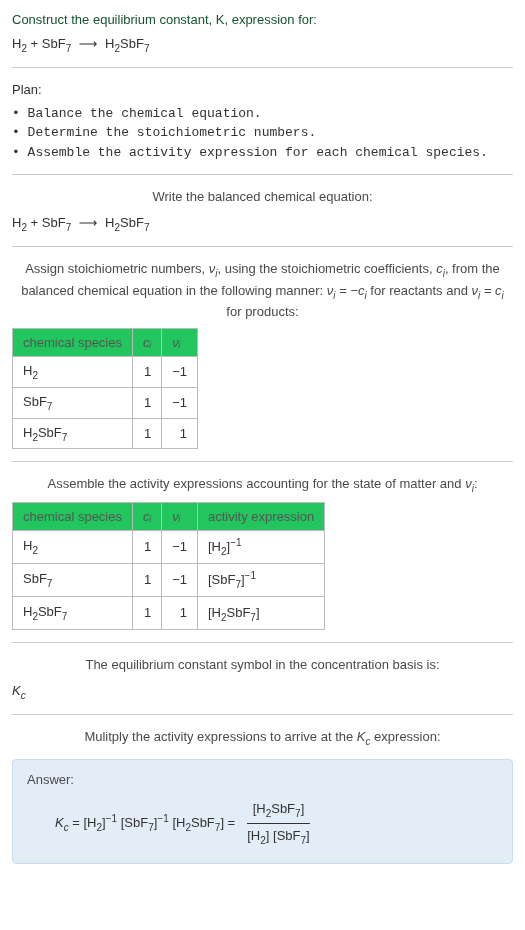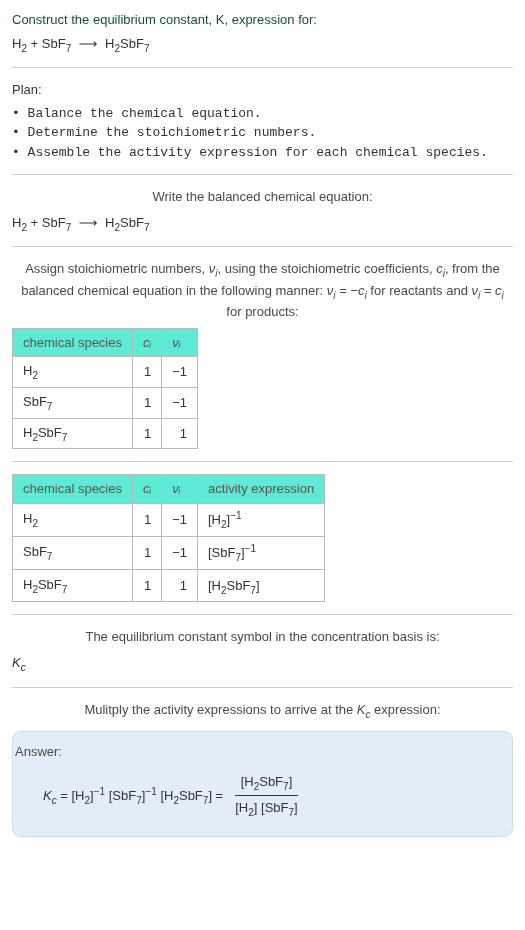--- a/index.html
+++ b/index.html
@@ -13,30 +13,30 @@
     }
     .intro-text { color: #14532d; }
     .equation { margin: 4px 0 10px 0; }
     hr.sep { border: none; border-top: 1px solid #ccc; margin: 12px 0; }
     .plan-title { margin-bottom: 4px; }
     .plan-list { list-style: none; margin-left: 0; font-family: Liberation Mono, monospace; }
     .plan-list li::before { content: "• "; }
     .section-title { margin-bottom: 6px; color: #4a4a4a; text-align: center; }
     table { border-collapse: collapse; margin: 6px 0; }
     th, td { border: 1px solid #bbb; padding: 4px 10px; text-align: left; font-weight: normal; }
-    th { background: #5eead4; color: #555; }
+    th { background: #22c55e; color: #555; }
     td.num { text-align: right; }
     .sub { vertical-align: sub; font-size: 10px; }
     .sup { vertical-align: super; font-size: 10px; }
     .italic { font-style: italic; }
     .answer-box {
       background: #e3edf8;
       border: 1px solid #c9dcf0;
-      border-radius: 9px;
-      padding: 10px 14px 16px 2px;
+      border-radius: 4px;
+      padding: 10px 14px 16px 14px;
       margin: 10px 0;
     }
     .answer-label { margin-bottom: 10px; color: #4a4a4a; }
     .kc-expr { margin-left: 28px; display: flex; align-items: center; gap: 6px; }
     .frac { display: inline-flex; flex-direction: column; align-items: center; vertical-align: middle; }
     .frac .num-top { border-bottom: 1px solid #333; padding: 0 6px 2px 6px; }
     .frac .den { padding: 2px 6px 0 6px; }
     .arrow { display: inline-block; margin: 0 4px; }
     .kc-symbol { margin-left: 0; }
   </style>
@@ -104,20 +104,23 @@
       <td class="num">1</td>
       <td class="num">1</td>
     </tr>
   </tbody>
     </table>
 </div>
 
 <hr class="sep">
 
 <div>
+  <div class="section-title">
+    <span>Assemble the activity expressions accounting for the state of matter and </span><span class="italic">ν</span><span class="sub italic">i</span><span>:</span>
+  </div>
   <table>
     <tbody>
         <tr>
       <th>chemical species</th>
       <th><span class="italic">cᵢ</span></th>
       <th><span class="italic">νᵢ</span></th>
       <th>activity expression</th>
     </tr>
     <tr>
       <td><span>H</span><span class="sub">2</span><span></span><span class="sub"></span></td>

